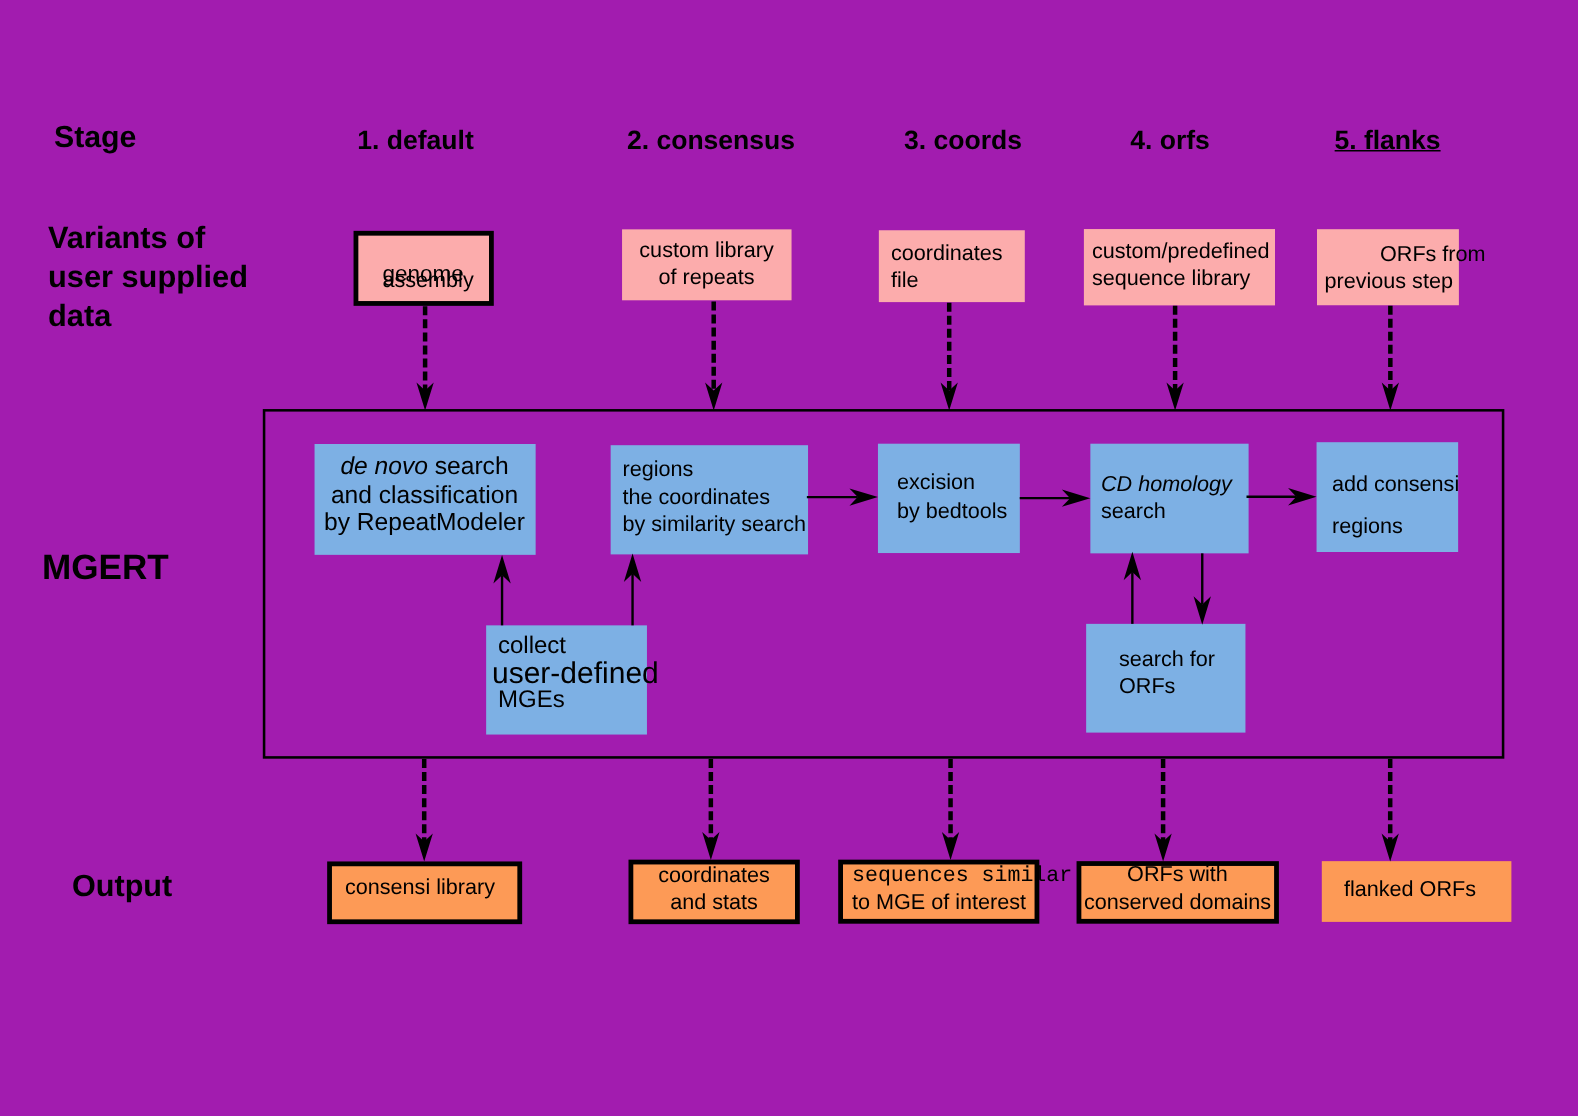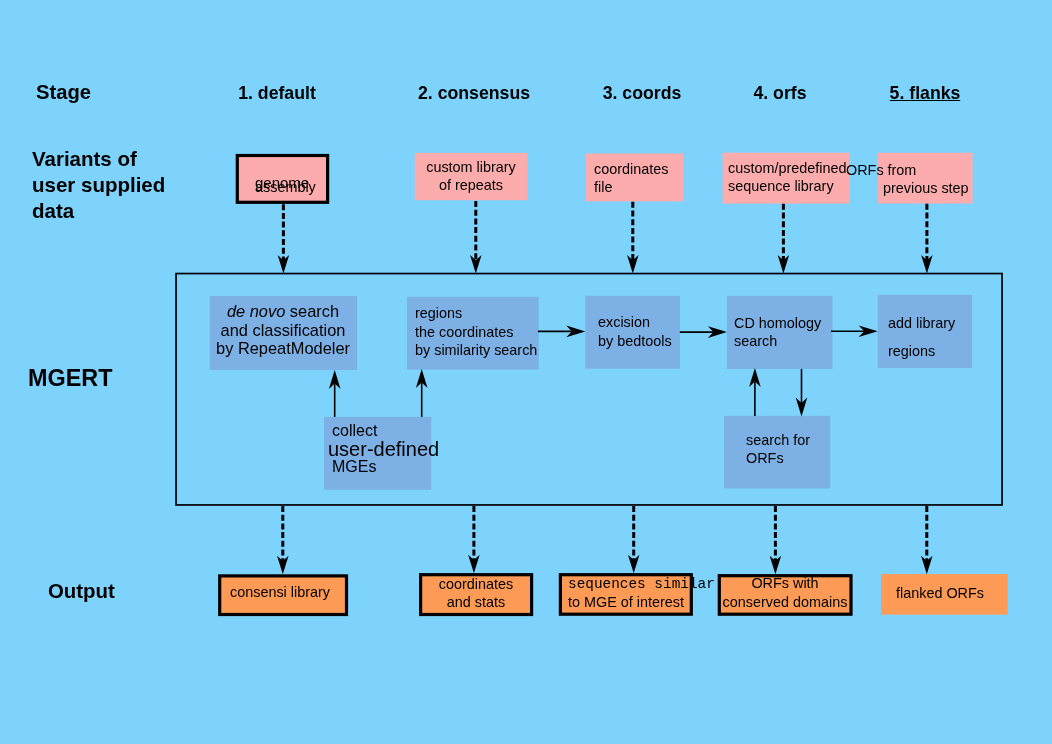--- a/index.html
+++ b/index.html
@@ -1,19 +1,19 @@
 <!DOCTYPE html>
 <html><head>
 <meta charset="utf-8">
 <title>MGERT pipeline workflow diagram</title>
 <style>
   html,body{margin:0;padding:0;background:#ffffff;}
   body{width:1052px;height:744px;overflow:hidden;
        font-family:"Liberation Sans","DejaVu Sans",sans-serif;}
-  #canvas{position:relative;width:1052px;height:744px;background:#7dd3fc;overflow:hidden;}
+  #canvas{position:relative;width:1052px;height:744px;background:#a21caf;overflow:hidden;}
   svg.shapes{position:absolute;left:0;top:0;width:1052px;height:744px;overflow:visible;}
   .label-group{position:absolute;left:0;top:0;width:0;height:0;}
   .txt{position:absolute;color:#000000;white-space:nowrap;will-change:transform;}
   .txt.ctr{transform:translateX(-50%);}
   .bold{font-weight:bold;}
   .ital{font-style:italic;}
   .reg{font-style:normal;}
 </style>
 </head>
 <body>
@@ -101,35 +101,35 @@
   </div>
   <div class="label-group">
     <div class="txt" style="left:254.60px;top:176px;font-size:15px;line-height:14.4px;">genome</div>
     <div class="txt" style="left:254.60px;top:180.308px;font-size:14.4px;line-height:14.4px;">assembly</div>
     <div class="txt ctr" style="left:471.00px;top:159.808px;font-size:14.4px;line-height:14.4px;">custom library</div>
     <div class="txt ctr" style="left:471.00px;top:177.808px;font-size:14.4px;line-height:14.4px;">of repeats</div>
     <div class="txt" style="left:594.20px;top:161.808px;font-size:14.4px;line-height:14.4px;">coordinates</div>
     <div class="txt" style="left:594.20px;top:180.308px;font-size:14.4px;line-height:14.4px;">file</div>
     <div class="txt" style="left:728.40px;top:161.408px;font-size:14.4px;line-height:14.4px;">custom/predefined</div>
     <div class="txt" style="left:728.40px;top:179.308px;font-size:14.4px;line-height:14.4px;">sequence library</div>
-    <div class="txt" style="left:846px;top:163.408px;font-size:14.4px;line-height:14.4px;">ORFs from</div>
+    <div class="txt" style="left:920px;top:163.408px;font-size:14.4px;line-height:14.4px;">ORFs from</div>
     <div class="txt" style="left:882.70px;top:181.208px;font-size:14.4px;line-height:14.4px;">previous step</div>
   </div>
   <div class="label-group">
     <div class="txt ctr" style="left:282.50px;top:303.314px;font-size:16.4px;line-height:16.4px;"><span class="ital">de novo</span><span class="reg"> search</span></div>
     <div class="txt ctr" style="left:282.50px;top:321.614px;font-size:16.4px;line-height:16.4px;">and classification</div>
     <div class="txt ctr" style="left:282.50px;top:339.914px;font-size:16.4px;line-height:16.4px;">by RepeatModeler</div>
     <div class="txt" style="left:414.80px;top:306.408px;font-size:14.4px;line-height:14.4px;">regions</div>
     <div class="txt" style="left:414.80px;top:324.708px;font-size:14.4px;line-height:14.4px;">the coordinates</div>
     <div class="txt" style="left:414.80px;top:343.008px;font-size:14.4px;line-height:14.4px;">by similarity search</div>
     <div class="txt" style="left:598.00px;top:315.308px;font-size:14.4px;line-height:14.4px;">excision</div>
     <div class="txt" style="left:598.00px;top:333.608px;font-size:14.4px;line-height:14.4px;">by bedtools</div>
-    <div class="txt" style="left:733.60px;top:315.608px;font-size:14.4px;line-height:14.4px;">CD homology</div>
+    <div class="txt" style="left:733.60px;top:315.608px;font-size:14.4px;line-height:14.4px;font-style:italic;">CD homology</div>
     <div class="txt" style="left:733.60px;top:333.908px;font-size:14.4px;line-height:14.4px;">search</div>
-    <div class="txt" style="left:888.10px;top:315.508px;font-size:14.4px;line-height:14.4px;">add library</div>
+    <div class="txt" style="left:888.10px;top:315.508px;font-size:14.4px;line-height:14.4px;">add consensi</div>
     <div class="txt" style="left:888.10px;top:344px;font-size:14.4px;line-height:14.4px;">regions</div>
     <div class="txt" style="left:331.80px;top:423.253px;font-size:16.0px;line-height:16.0px;">collect</div>
     <div class="txt" style="left:328px;top:441.303px;font-size:20px;line-height:16.0px;">user-defined</div>
     <div class="txt" style="left:331.80px;top:459.353px;font-size:16.0px;line-height:16.0px;">MGEs</div>
     <div class="txt" style="left:745.70px;top:433.008px;font-size:14.4px;line-height:14.4px;">search for</div>
     <div class="txt" style="left:745.70px;top:451.308px;font-size:14.4px;line-height:14.4px;">ORFs</div>
   </div>
   <div class="label-group">
     <div class="txt ctr" style="left:280.30px;top:585.308px;font-size:14.4px;line-height:14.4px;">consensi library</div>
     <div class="txt ctr" style="left:476.10px;top:576.808px;font-size:14.4px;line-height:14.4px;">coordinates</div>

